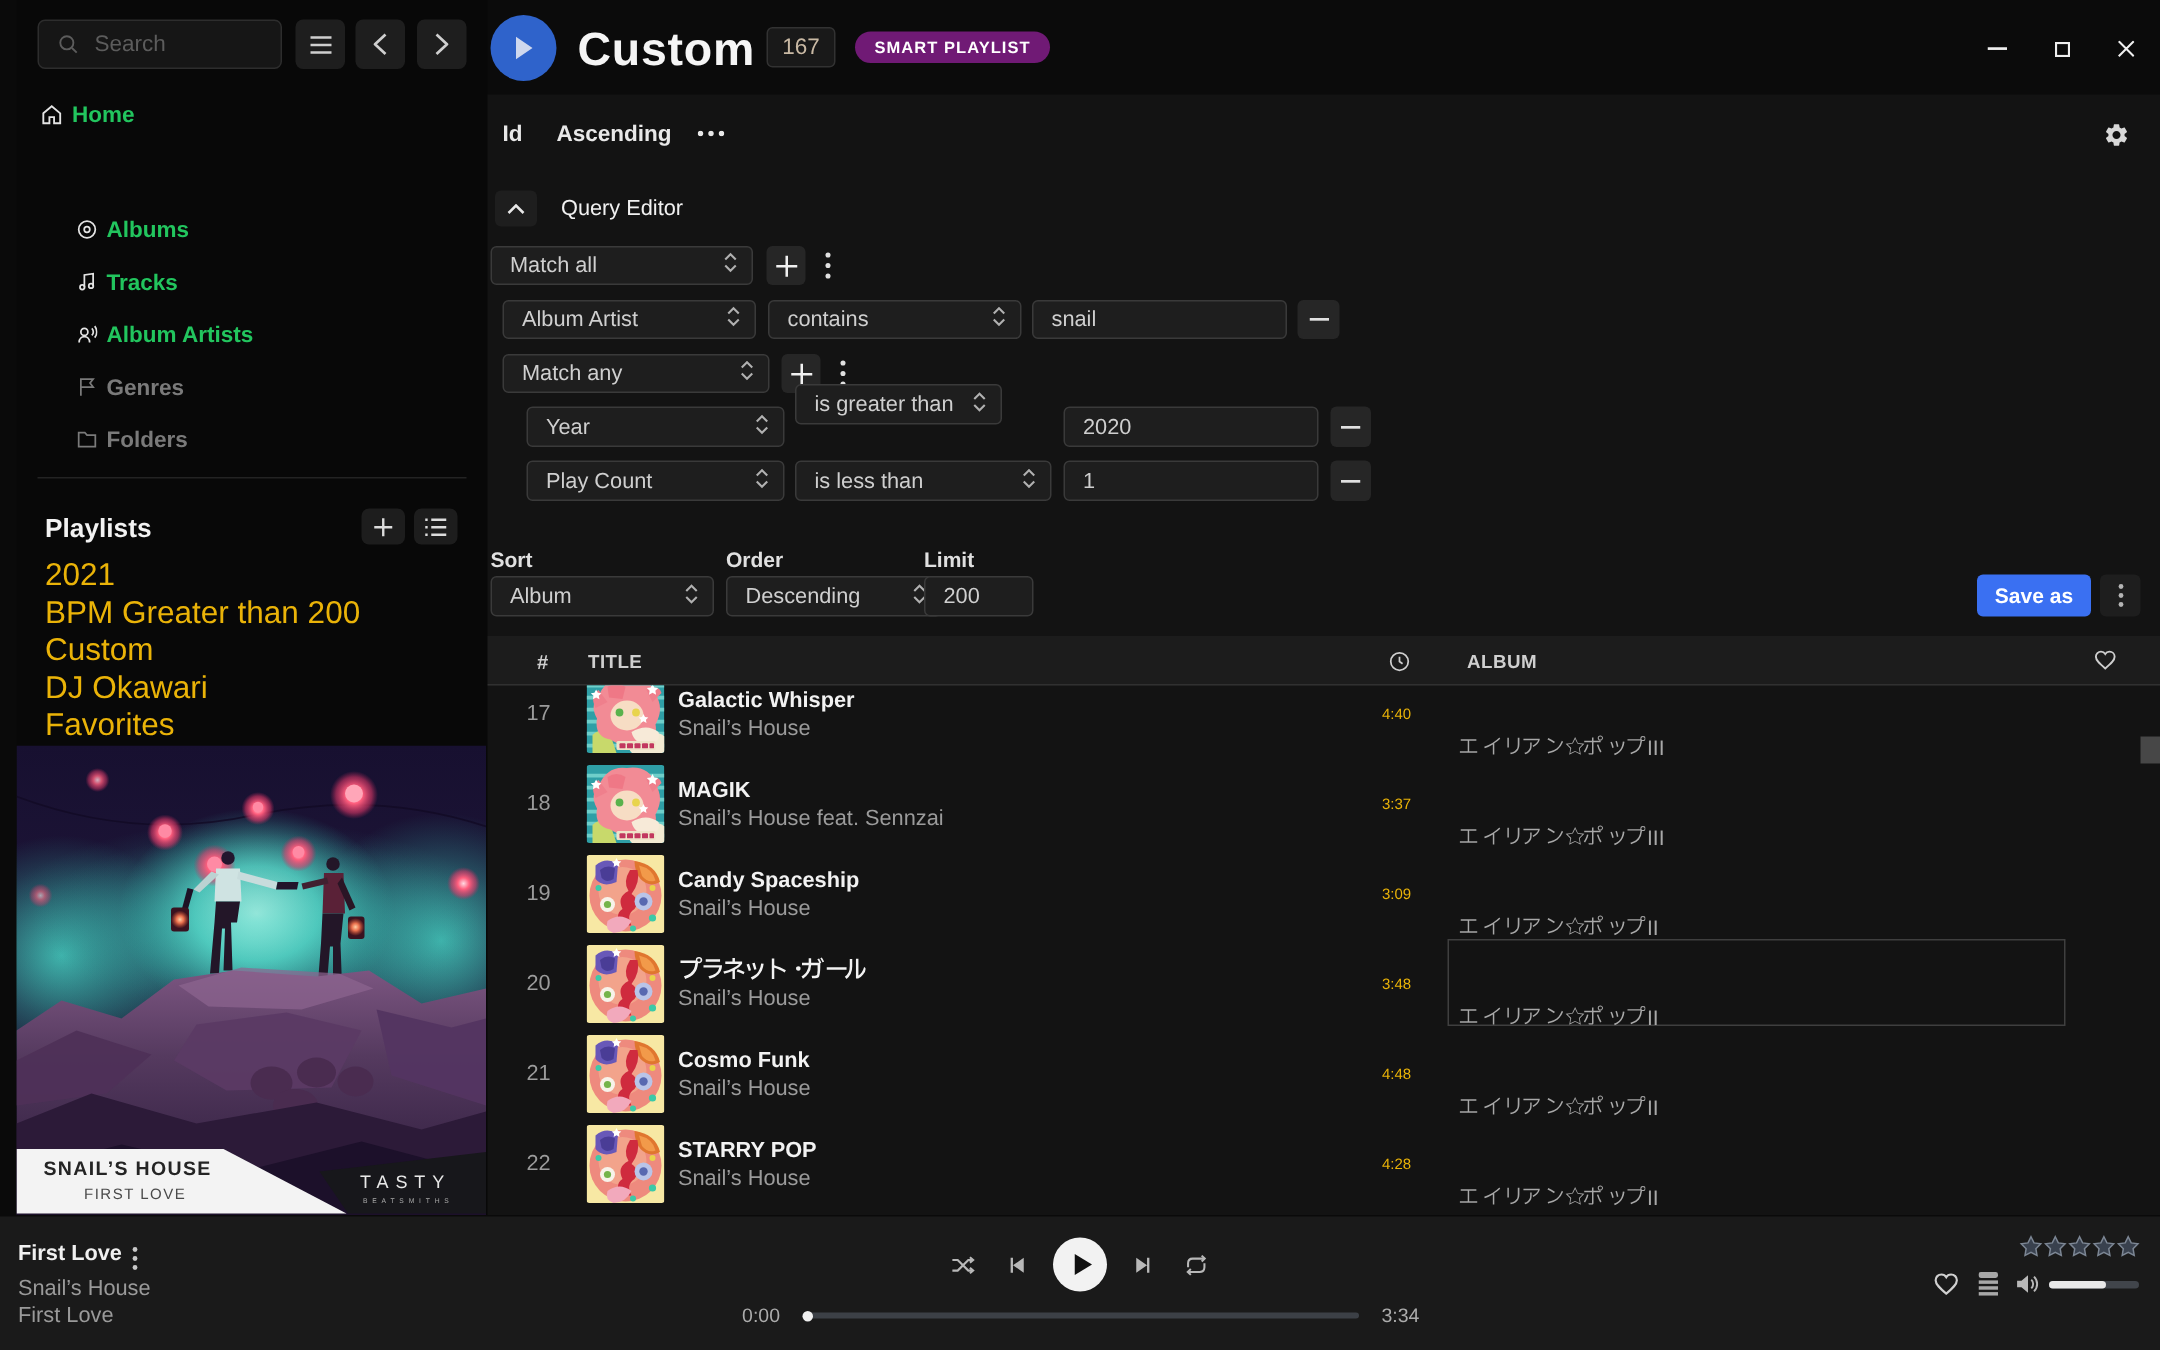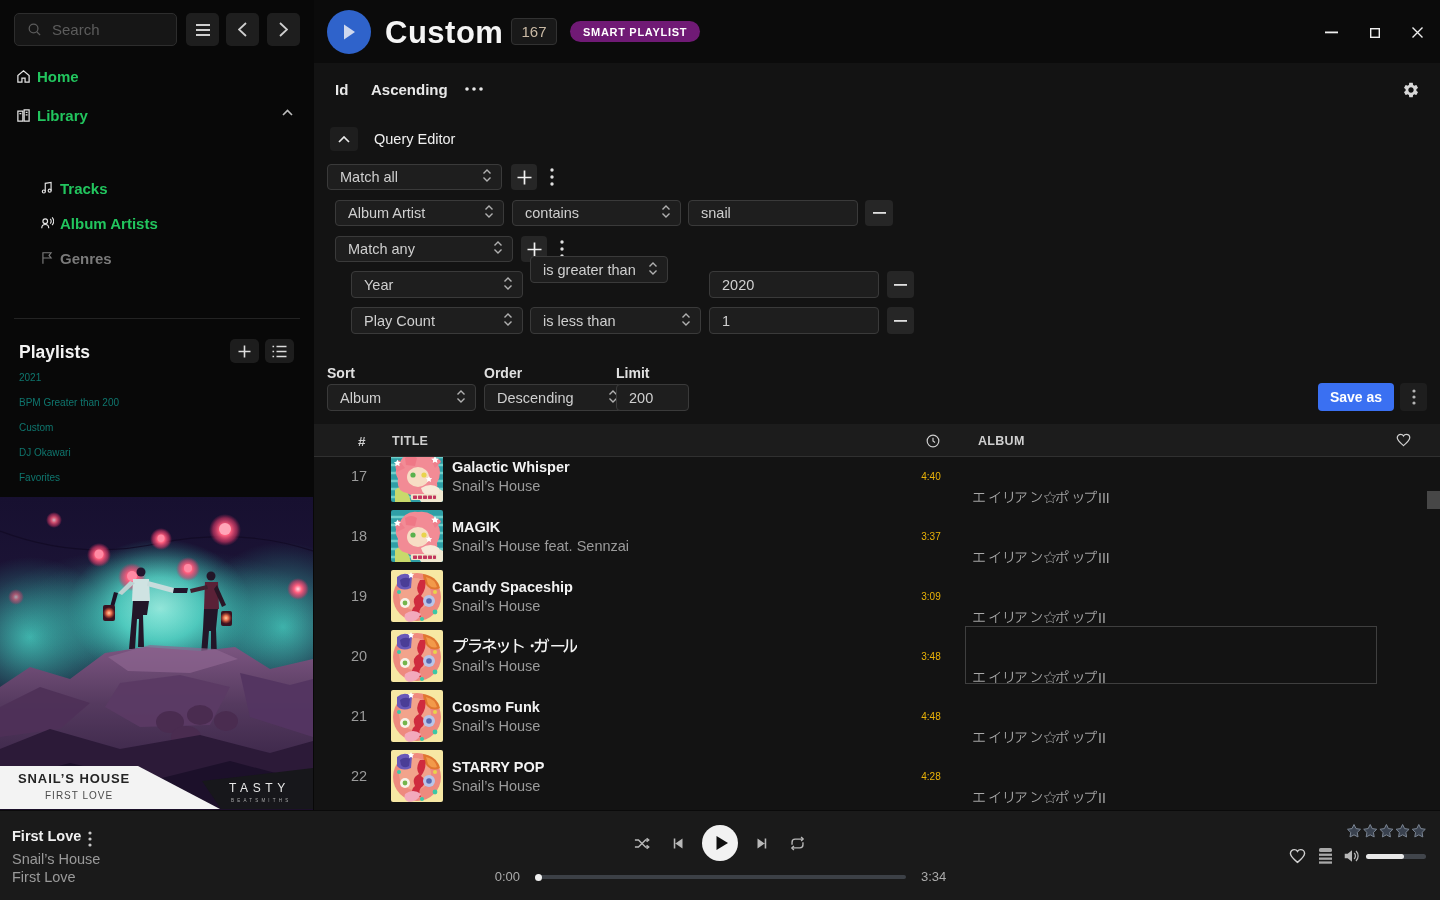--- a/index.html
+++ b/index.html
@@ -1,29 +1,29 @@
 <!DOCTYPE html>
 <html><head><meta charset="utf-8">
 <style>
 *{margin:0;padding:0;box-sizing:border-box;}
 html,body{width:1440px;height:900px;overflow:hidden;background:#0a0a0a;font-family:"Liberation Sans",sans-serif;}
 .abs{position:absolute;}
 #app{position:relative;width:1440px;height:900px;background:#0a0a0a;}
 
-#sidebar{position:absolute;left:0;top:0;width:314px;height:810px;background:#080808;}
+#sidebar{position:absolute;left:11px;top:0;width:314px;height:810px;background:#080808;}
 .sbtn{position:absolute;width:33px;height:33px;top:13px;background:#1e1e1e;border-radius:5px;display:flex;align-items:center;justify-content:center;}
 #search{position:absolute;left:14px;top:13px;width:163px;height:33px;background:#161616;border:1px solid #2d2d2d;border-radius:5px;display:flex;align-items:center;color:#5c5c5c;font-size:15px;}
 .navitem{position:absolute;left:0;width:314px;height:24px;display:flex;align-items:center;color:#22c55e;font-size:15px;font-weight:bold;}
 .navitem .ic{position:absolute;left:16px;width:15px;height:15px;}
 .navitem .sic{position:absolute;left:40px;width:14px;height:14px;}
 .navitem span{position:absolute;left:37px;}
 .navitem span.sub{left:60px;}
 .dim{color:#7a7a7a;}
 #divider{position:absolute;left:14px;right:14px;top:318px;border-top:1px solid #232323;}
-.plitem{position:absolute;left:19px;color:#0f766e;font-size:10px;}
+.plitem{position:absolute;left:19px;color:#eab308;font-size:21px;}
 
 #main{position:absolute;left:314px;top:0;width:1126px;height:810px;background:#131313;}
 #topbar{position:absolute;left:0;top:0;width:1126px;height:63px;background:#0b0b0b;}
 #playcirc{position:absolute;left:13px;top:10px;width:44px;height:44px;border-radius:50%;background:#2f63cb;display:flex;align-items:center;justify-content:center;}
 #ptitle{position:absolute;left:71px;top:15px;font-size:31px;font-weight:bold;color:#f5f5f5;letter-spacing:0.5px;}
 #pcount{position:absolute;left:197px;top:18px;width:46px;height:27px;background:#191919;border:1px solid #323232;border-radius:4px;color:#c9b9a4;font-size:15px;display:flex;align-items:center;justify-content:center;}
 #ppill{position:absolute;left:256px;top:21px;height:21px;padding:0 13px;background:#701a75;border-radius:11px;color:#fff;font-size:11px;font-weight:bold;letter-spacing:0.7px;display:flex;align-items:center;}
 
 #tb-id{position:absolute;left:21px;top:81px;font-weight:bold;color:#e8e8e8;font-size:15px;}
 #tb-asc{position:absolute;left:57px;top:81px;font-weight:bold;color:#e8e8e8;font-size:15px;}
@@ -372,30 +372,26 @@
           <path d="M1 1 L8 7.5 L1 14"></path>
         </svg>
       </div>
 
   <div class="navitem" style="top:64px">
         <svg class="ic" viewBox="0 0 24 24" fill="none" stroke="#e3e3e3" stroke-width="2">
           <path d="M3 10.5 L12 3 L21 10.5 V21 H14.5 V14.5 H9.5 V21 H3 Z"></path>
         </svg>
         <span>Home</span>
       </div>
-  <div class="navitem" style="top:103px">
-        <svg class="ic" viewBox="0 0 24 24" fill="none" stroke="#e3e3e3" stroke-width="2">
-          <rect x="3" y="5" width="8" height="16"></rect>
-          <rect x="13" y="3" width="8" height="18"></rect>
-          <path d="M5.5 9h3M15.5 7h3M15.5 11h3"></path>
-        </svg>
-        <span>Library</span>
-    <svg style="position:absolute;left:282px;top:6px" width="11" height="7" viewBox="0 0 11 7" fill="none" stroke="#bdbdbd" stroke-width="1.6">
-          <path d="M1 6 L5.5 1.5 L10 6"></path>
-        </svg>
+  <div class="navitem" style="top:141px">
+        <svg class="sic" viewBox="0 0 24 24" fill="none" stroke="#e3e3e3" stroke-width="2">
+          <circle cx="12" cy="12" r="9.5"></circle>
+          <circle cx="12" cy="12" r="3.2"></circle>
+        </svg>
+        <span class="sub">Albums</span>
       </div>
   <div class="navitem" style="top:211px">
         <svg class="sic" viewBox="0 0 24 24" fill="none" stroke="#e3e3e3" stroke-width="2">
           <circle cx="9" cy="9" r="4"></circle>
           <path d="M3 21 C3 16.5 6 14.5 9 14.5 C12 14.5 15 16.5 15 21"></path>
           <path d="M17.5 5 a5.5 5.5 0 0 1 0 8"></path>
           <path d="M20.8 2.5 a10 10 0 0 1 0 13"></path>
         </svg>
         <span class="sub">Album Artists</span>
       </div>
@@ -405,20 +401,26 @@
           <circle cx="6.6" cy="18" r="2.6"></circle>
           <circle cx="16.6" cy="16.5" r="2.6"></circle>
         </svg>
         <span class="sub">Tracks</span>
       </div>
   <div class="navitem dim" style="top:246px">
         <svg class="sic" viewBox="0 0 24 24" fill="none" stroke="#7a7a7a" stroke-width="2">
           <path d="M5 22 V3 H19 L15.5 7.5 L19 12 H5"></path>
         </svg>
         <span class="sub">Genres</span>
+      </div>
+  <div class="navitem dim" style="top:281px">
+        <svg class="sic" viewBox="0 0 24 24" fill="none" stroke="#7a7a7a" stroke-width="2">
+          <path d="M2.5 20 V4 H9.5 L12 7 H21.5 V20 Z"></path>
+        </svg>
+        <span class="sub">Folders</span>
       </div>
   <div id="divider"></div>
   <div style="position:absolute;left:19px;top:342px;color:#f2f2f2;font-size:17.5px;font-weight:bold;">Playlists</div>
   <div class="sbtn" style="left:230px;top:339px;width:29px;height:24px;background:#1d1d1d">
         <svg width="13" height="13" viewBox="0 0 13 13" stroke="#dcdcdc" stroke-width="1.6">
           <path d="M6.5 0.5v12M0.5 6.5h12"></path>
         </svg>
       </div>
   <div class="sbtn" style="left:265px;top:339px;width:29px;height:24px;background:#1d1d1d">
         <svg width="15" height="13" viewBox="0 0 15 13" stroke="#dcdcdc" stroke-width="1.6">

